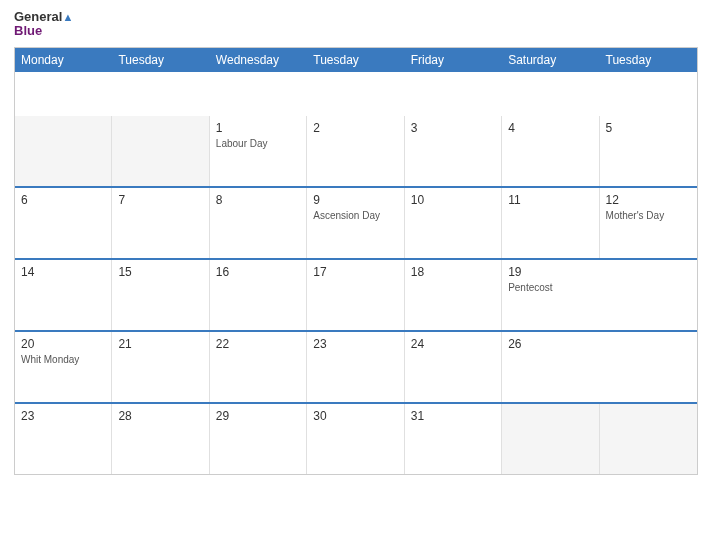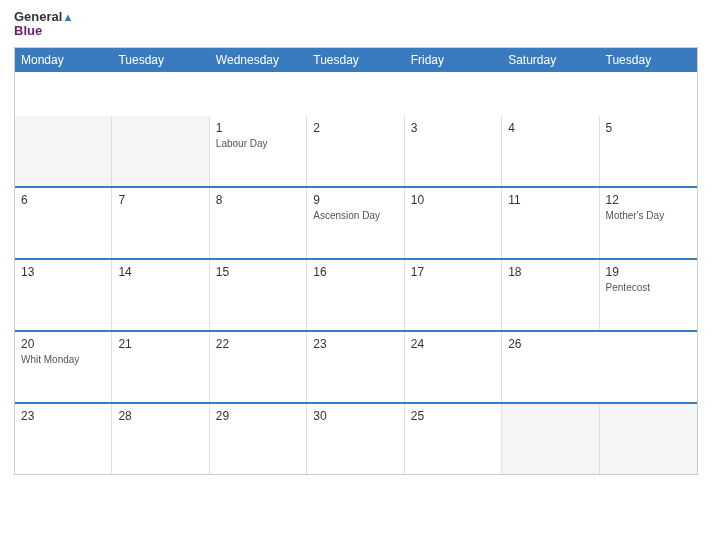--- a/index.html
+++ b/index.html
@@ -175,23 +175,20 @@
           <div class="day-cell">
             <div class="day-num">11</div>
           </div>
           <div class="day-cell">
             <div class="day-num">12</div>
             <div class="holiday">Mother's Day</div>
           </div>
         </div>
         <div class="week-row">
           <div class="day-cell">
-            <div class="day-num">13</div>
-          </div>
-          <div class="day-cell">
             <div class="day-num">14</div>
           </div>
           <div class="day-cell">
             <div class="day-num">15</div>
           </div>
           <div class="day-cell">
             <div class="day-num">16</div>
           </div>
           <div class="day-cell">
             <div class="day-num">17</div>
@@ -232,20 +229,20 @@
           <div class="day-cell">
             <div class="day-num">28</div>
           </div>
           <div class="day-cell">
             <div class="day-num">29</div>
           </div>
           <div class="day-cell">
             <div class="day-num">30</div>
           </div>
           <div class="day-cell">
-            <div class="day-num">25</div>
+            <div class="day-num">31</div>
           </div>
           <div class="day-cell empty"></div>
           <div class="day-cell empty"></div>
         </div>
       </div>
   </div>
 </div>
 
 </body></html>

